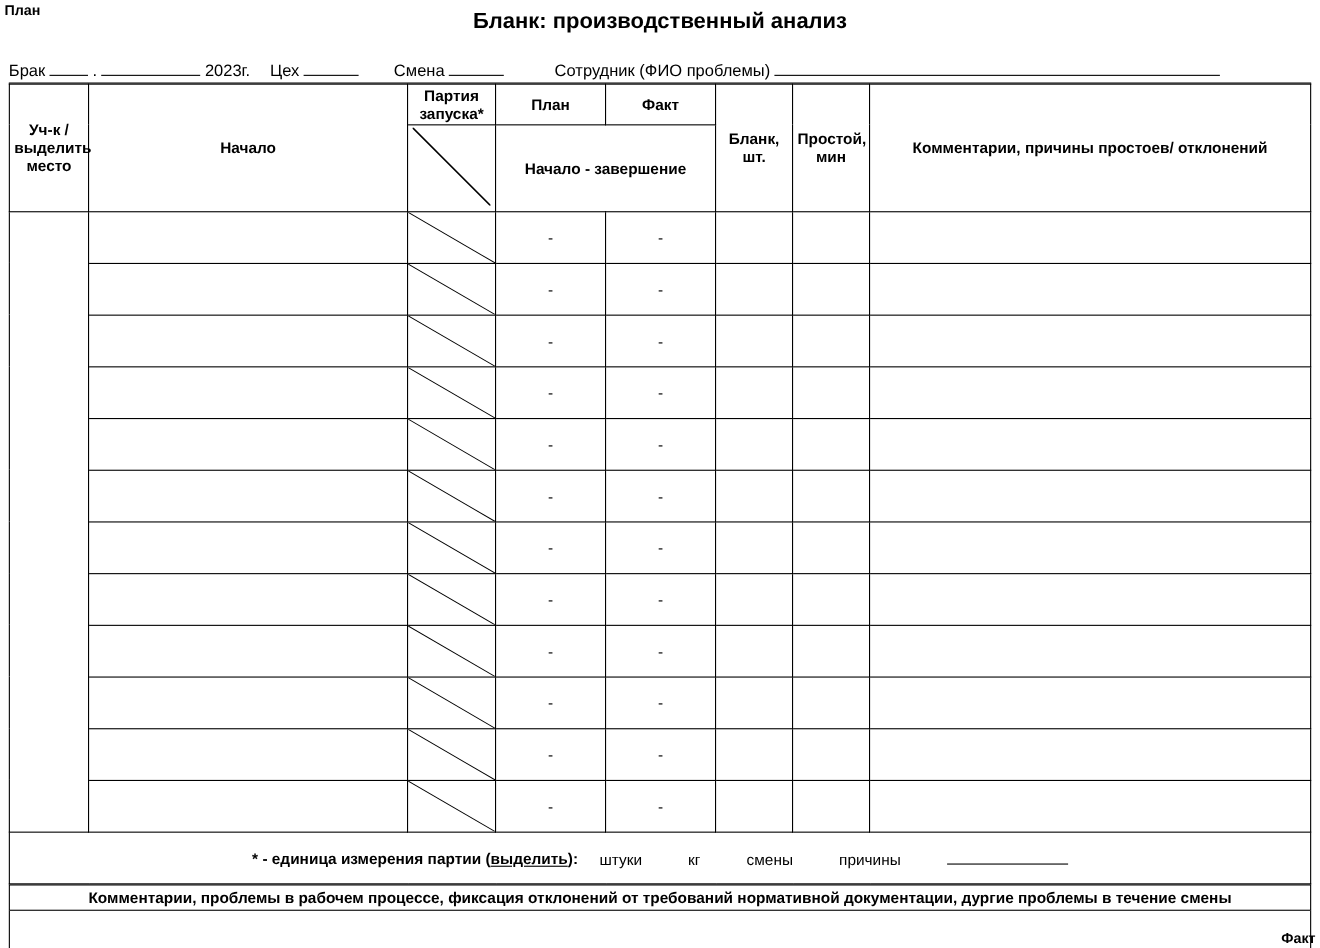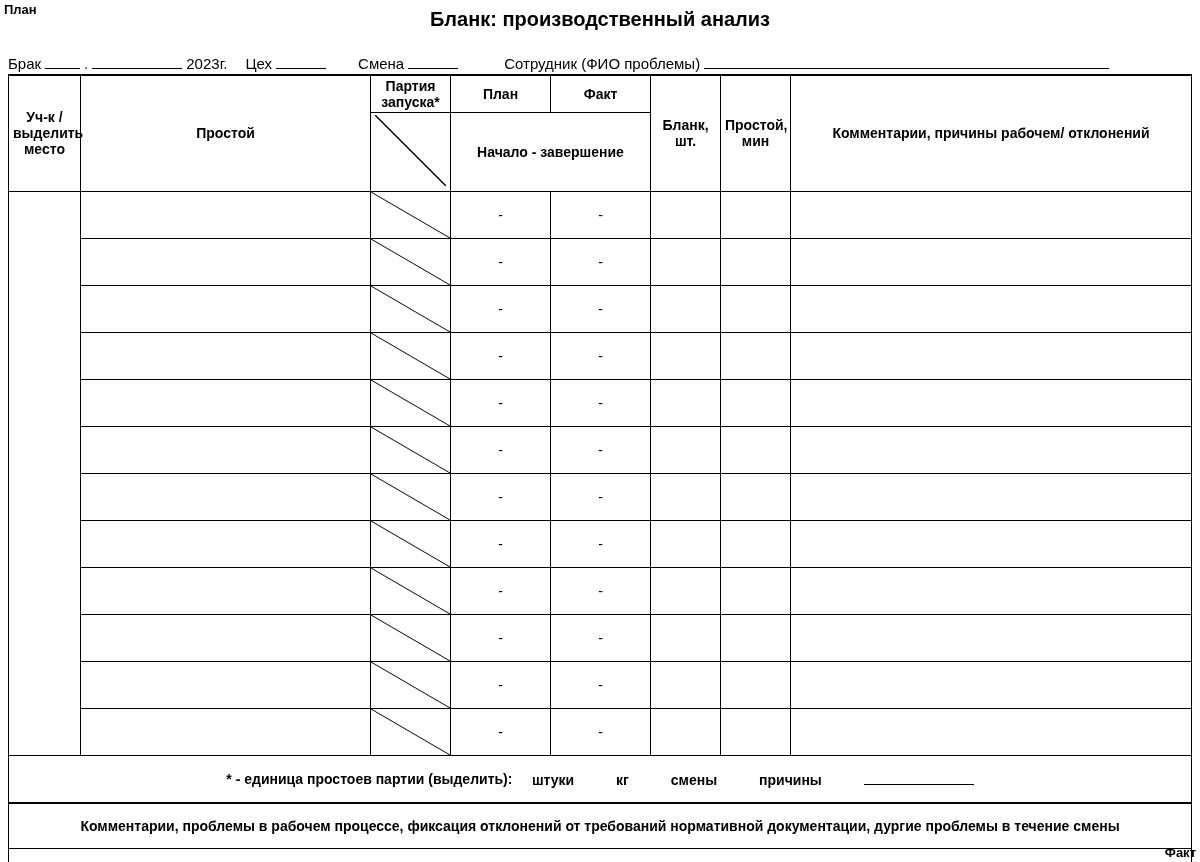--- a/index.html
+++ b/index.html
@@ -80,30 +80,30 @@
 
     .unit-row td {
       border-left: 1px solid #000;
       border-right: 1px solid #000;
       border-bottom: 1px solid #000;
       text-align: left;
       font-size: 14px;
       padding: 4px 6px;
     }
     .unit-row .bold { font-weight: bold; }
-    .unit-row .underword { }
-    .unit-options span { display:inline-block; margin-right: 38px; font-weight: bold; }
+    .unit-row .underword { text-decoration: underline; }
+    .unit-options span { display:inline-block; margin-right: 38px; font-weight: normal; }
 
     .comments-header {
       border: 1px solid #000;
       border-top: 1px solid #000;
       font-weight: bold;
       font-size: 14px;
       text-align: center;
-      padding: 14px;
+      padding: 3px;
     }
     .comments-body {
       border: 1px solid #000;
       border-top: none;
       height: 95px;
     }
   </style>
 </head>
 <body>
 
@@ -132,27 +132,27 @@
     <col class="col-batch">
     <col class="col-plan">
     <col class="col-fact">
     <col class="col-defect">
     <col class="col-down">
     <col class="col-comment">
   </colgroup>
   <thead>
     <tr>
       <th rowspan="2">Уч-к / выделить место</th>
-      <th rowspan="2">Простой</th>
+      <th rowspan="2">Начало</th>
       <th>Партия запуска*</th>
       <th>План</th>
       <th>Факт</th>
       <th rowspan="2">Бланк, шт.</th>
       <th rowspan="2" class="small">Простой, мин</th>
-      <th rowspan="2">Комментарии, причины рабочем/ отклонений</th>
+      <th rowspan="2">Комментарии, причины простоев/ отклонений</th>
     </tr>
     <tr>
       <th class="diag" style="height:34px;">
         <svg viewBox="0 0 100 100" preserveAspectRatio="none">
             <line x1="0" y1="0" x2="100" y2="100" stroke="#000" stroke-width="2"></line>
           </svg>
         <span class="diag-plan">План</span>
         <span class="diag-fact">Факт</span>
       </th>
       <th colspan="2">Начало - завершение</th>
@@ -311,21 +311,21 @@
           </svg>
         </td>
       <td>-</td>
       <td>-</td>
       <td></td>
       <td></td>
       <td></td>
     </tr>
     <tr class="unit-row">
       <td colspan="8" style="height:auto;">
-        <span class="bold">* - единица простоев партии (</span><span class="bold underword">выделить</span><span class="bold">):</span>
+        <span class="bold">* - единица измерения партии (</span><span class="bold underword">выделить</span><span class="bold">):</span>
         &nbsp;&nbsp;&nbsp;
         <span class="unit-options">
           <span>штуки</span>
           <span>кг</span>
           <span>смены</span>
           <span>причины</span>
         </span>
         <span class="underline u-other"></span>
       </td>
     </tr>

